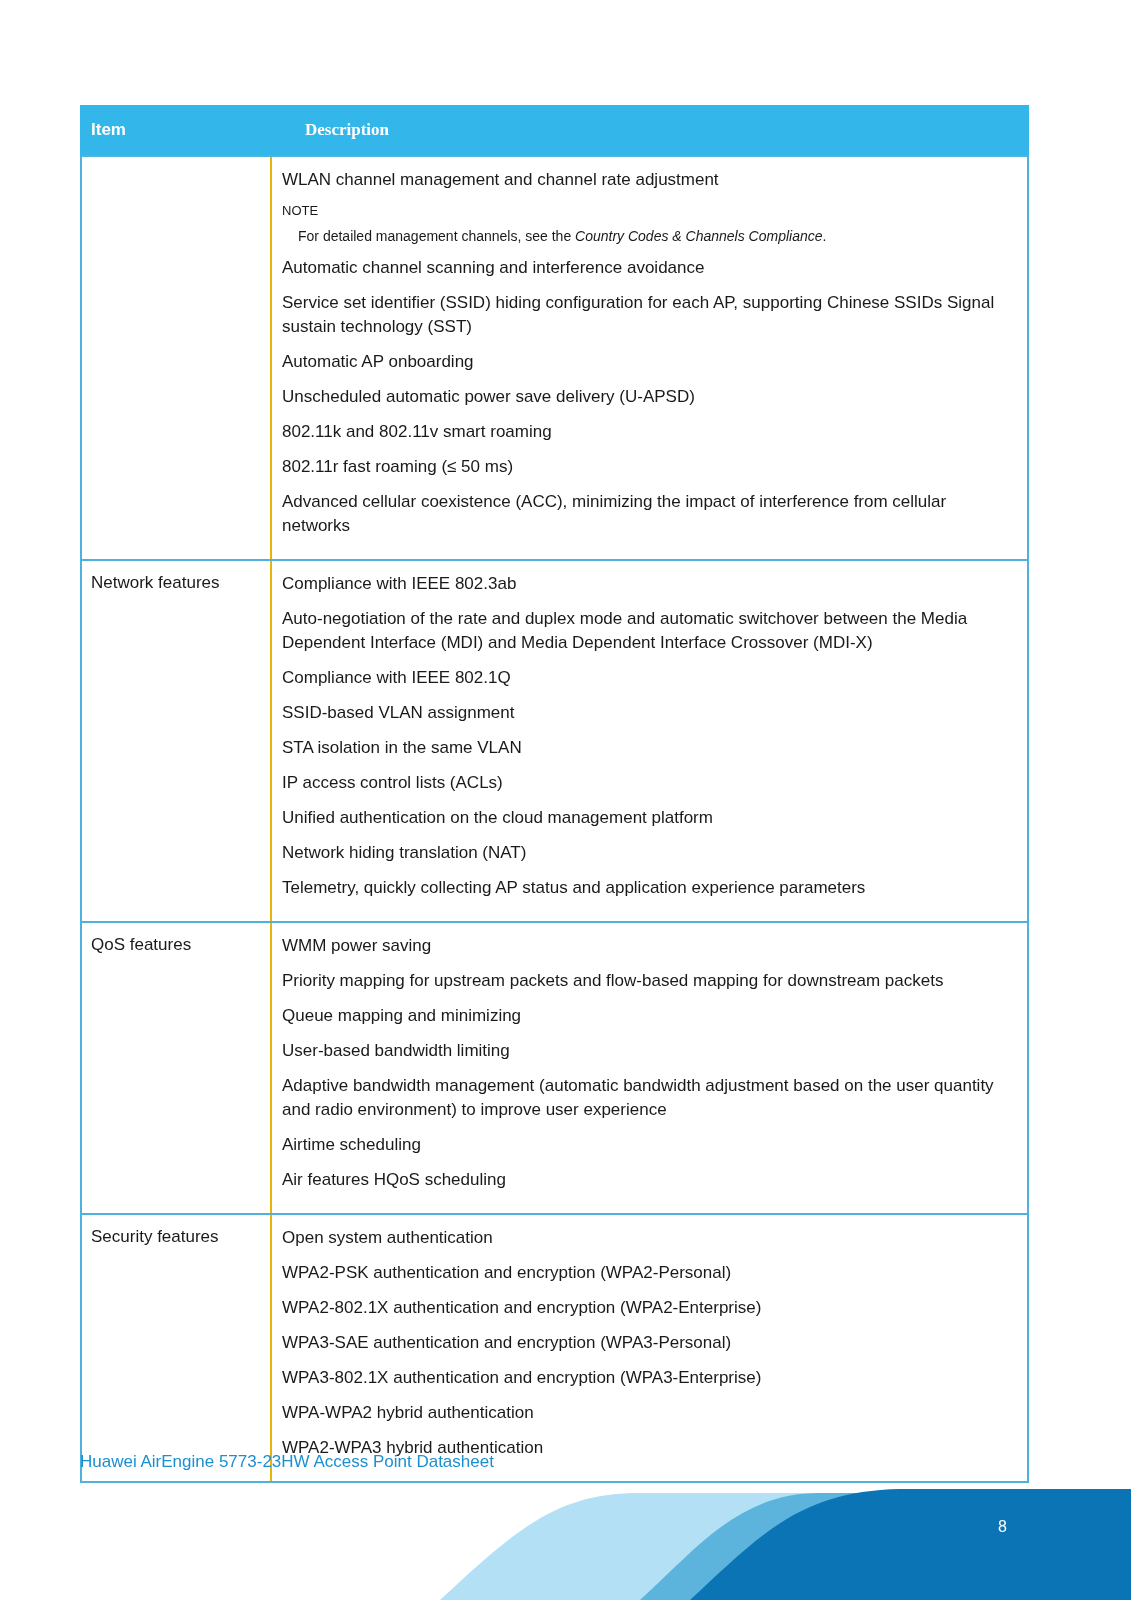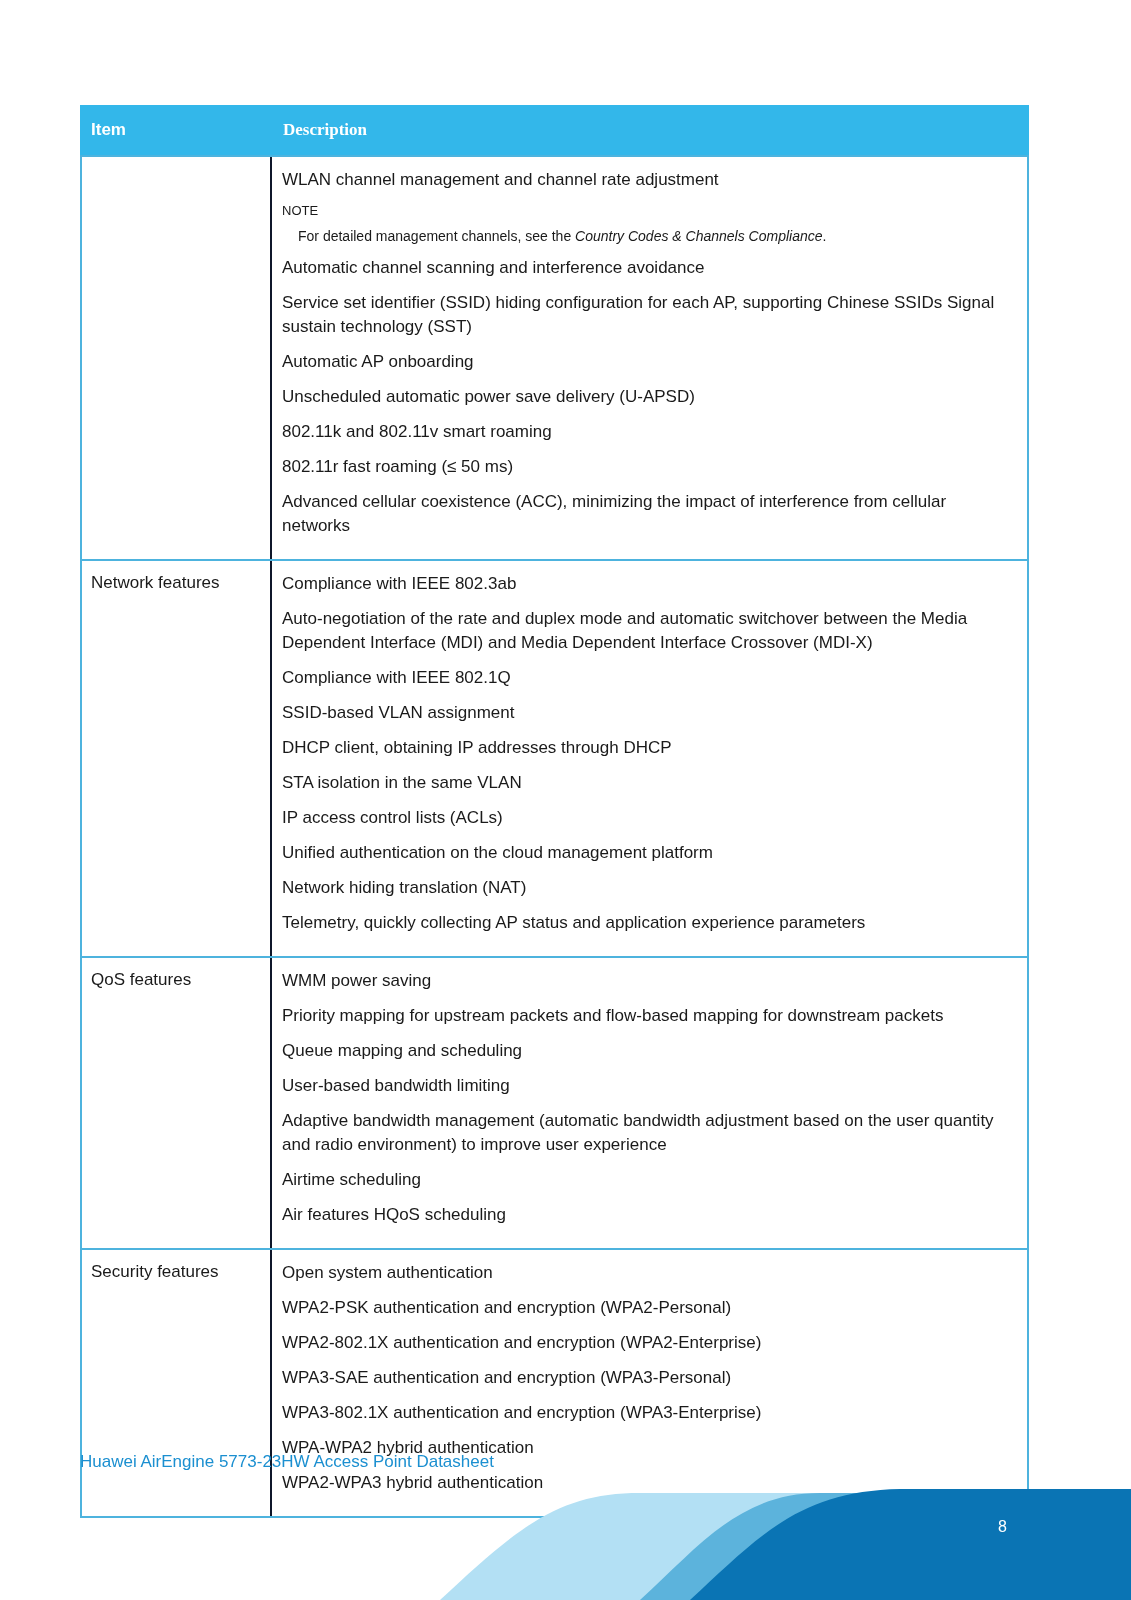--- a/index.html
+++ b/index.html
@@ -10,28 +10,28 @@
     color:#1a1a1a;
   }
   .table {
     position:absolute; left:80px; top:105px; width:949px;
     border:2px solid #4db3de; border-top:none;
     box-sizing:border-box;
   }
   .thead {
     display:flex; height:50px; background:#33b7ea; color:#ffffff;
     font-weight:bold; font-size:17px;
-    margin-left:-2px; margin-right:-2px;
+    margin-left:-2px; margin-right:-2px;gap:22px;
   }
   .thead .c1 { width:193px; padding:15px 0 0 11px; box-sizing:border-box; }
   .thead .c2 { flex:1; padding:15px 0 0 10px; box-sizing:border-box;font-family:Liberation Serif, serif; }
   .row { display:flex; border-top:2px solid #4db3de; }
   .row:first-of-type { border-top:none; }
   .row .item {
-    width:190px; flex:none; border-right:2px solid #0f172a;
+    width:190px; flex:none; border-right:2px solid #eab308;
     padding:12px 0 0 9px; box-sizing:border-box; font-size:17px;
   }
   .row .desc { flex:1; padding:4px 22px 10px 10px; box-sizing:border-box; }
   .line { font-size:17px; line-height:24px; margin:7px 0 11px 0; }
   .note-title { font-size:13px; font-weight:normal; margin:8px 0 10px 0; }
   .note-text { font-size:14px; margin:0 0 12px 16px; }
   .note-text i { font-style:italic; }
   .footer-title {
     position:absolute; left:80px; top:1452px; font-size:17px; color:#1b8fd0;
   }
@@ -65,35 +65,34 @@
     </div>
   </div>
 
   <div class="row">
     <div class="item">Network features</div>
     <div class="desc">
       <div class="line">Compliance with IEEE 802.3ab</div>
       <div class="line">Auto-negotiation of the rate and duplex mode and automatic switchover between the Media Dependent Interface (MDI) and Media Dependent Interface Crossover (MDI-X)</div>
       <div class="line">Compliance with IEEE 802.1Q</div>
       <div class="line">SSID-based VLAN assignment</div>
-      <div class="line">DHCP client, obtaining IP addresses through DHCP</div>
       <div class="line">STA isolation in the same VLAN</div>
       <div class="line">IP access control lists (ACLs)</div>
       <div class="line">Unified authentication on the cloud management platform</div>
       <div class="line">Network hiding translation (NAT)</div>
       <div class="line">Telemetry, quickly collecting AP status and application experience parameters</div>
     </div>
   </div>
 
   <div class="row">
     <div class="item">QoS features</div>
     <div class="desc">
       <div class="line">WMM power saving</div>
       <div class="line">Priority mapping for upstream packets and flow-based mapping for downstream packets</div>
-      <div class="line">Queue mapping and scheduling</div>
+      <div class="line">Queue mapping and minimizing</div>
       <div class="line">User-based bandwidth limiting</div>
       <div class="line">Adaptive bandwidth management (automatic bandwidth adjustment based on the user quantity and radio environment) to improve user experience</div>
       <div class="line">Airtime scheduling</div>
       <div class="line">Air features HQoS scheduling</div>
     </div>
   </div>
 
   <div class="row">
     <div class="item">Security features</div>
     <div class="desc">

